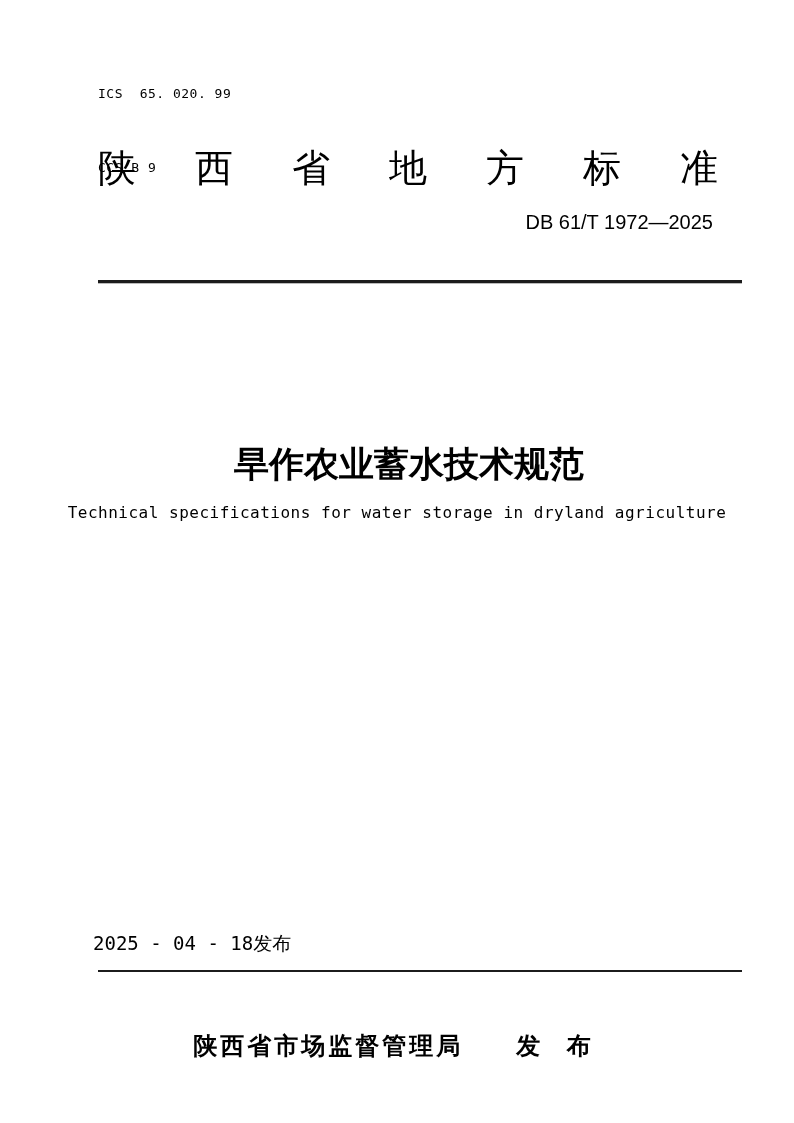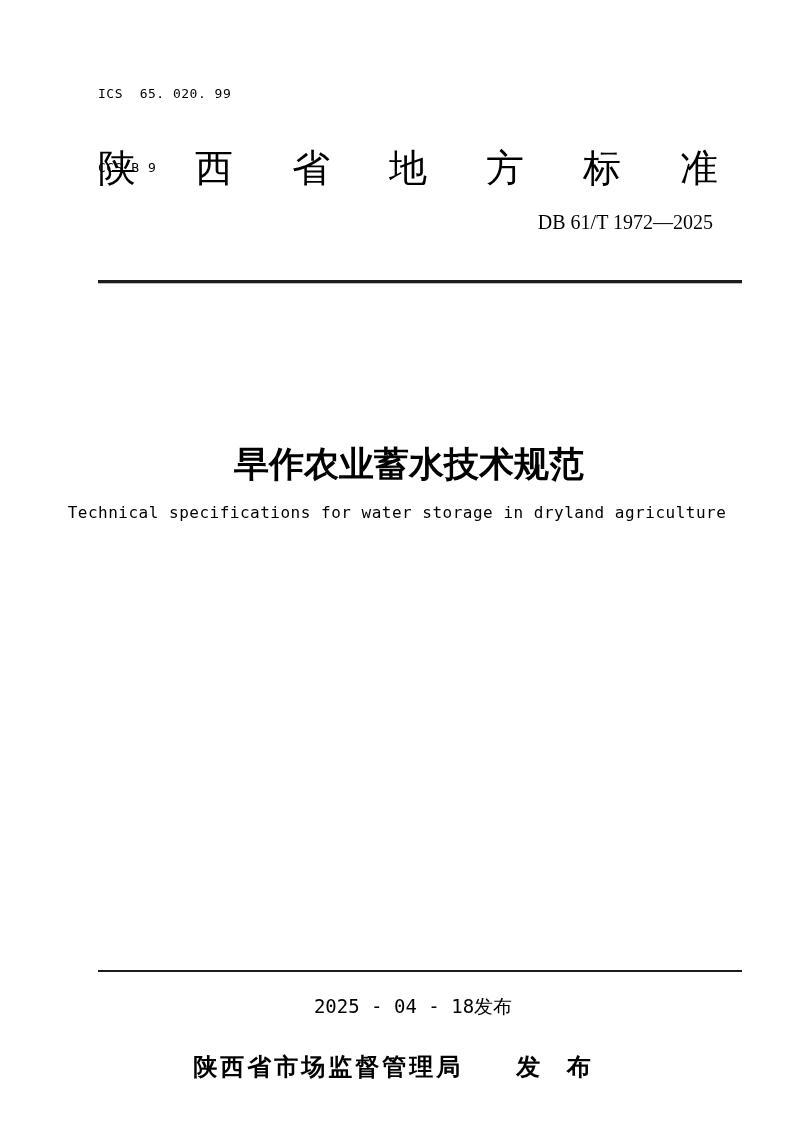--- a/index.html
+++ b/index.html
@@ -45,21 +45,21 @@
     display: flex;
     justify-content: space-between;
     font-size: 38px;
     line-height: 1.1;
     font-weight: 500;
   }
   .standard-number {
     position: absolute;
     right: 76px;
     top: 211px;
-    font-family: Liberation Serif, serif;
+    font-family: Liberation Sans, sans-serif;
     font-size: 20px;
     white-space: pre;
   }
   .rule-top {
     position: absolute;
     left: 93px;
     width: 644px;
     top: 280px;
     height: 3px;
     background: #1c1c1c;
@@ -84,26 +84,25 @@
     text-align: center;
     font-family: "DejaVu Sans Mono", monospace;
     font-size: 16px;
     letter-spacing: 0.5px;
     white-space: pre;
   }
   .dates-row {
     position: absolute;
     left: 88px;
     right: 56px;
-    top: 994px;
+    top: 931px;
     display: flex;
     justify-content: space-between;
-    align-items: center;
+    align-items: flex-end;
     font-size: 19px;
-    flex-direction: column;
   }
   .date-group {
     white-space: pre;
     font-family: "DejaVu Sans Mono", monospace;
   }
   .date-group .cjk {
     font-family: "Liberation Sans", sans-serif;
     font-size: 19px;
   }
   .rule-dates {
@@ -124,21 +123,20 @@
     align-items: baseline;
     gap: 53px;
     font-size: 24px;
     font-weight: bold;
   }
   .publisher-name {
     letter-spacing: 3px;
   }
   .publish-action {
     letter-spacing: 10px;
-    margin-top: 21px;
   }
 </style>
 </head>
 <body>
 
 <div class="page">
 
   <div class="ics-block">
     <div>ICS  65. 020. 99</div>
     <div>CCS B 9</div>

